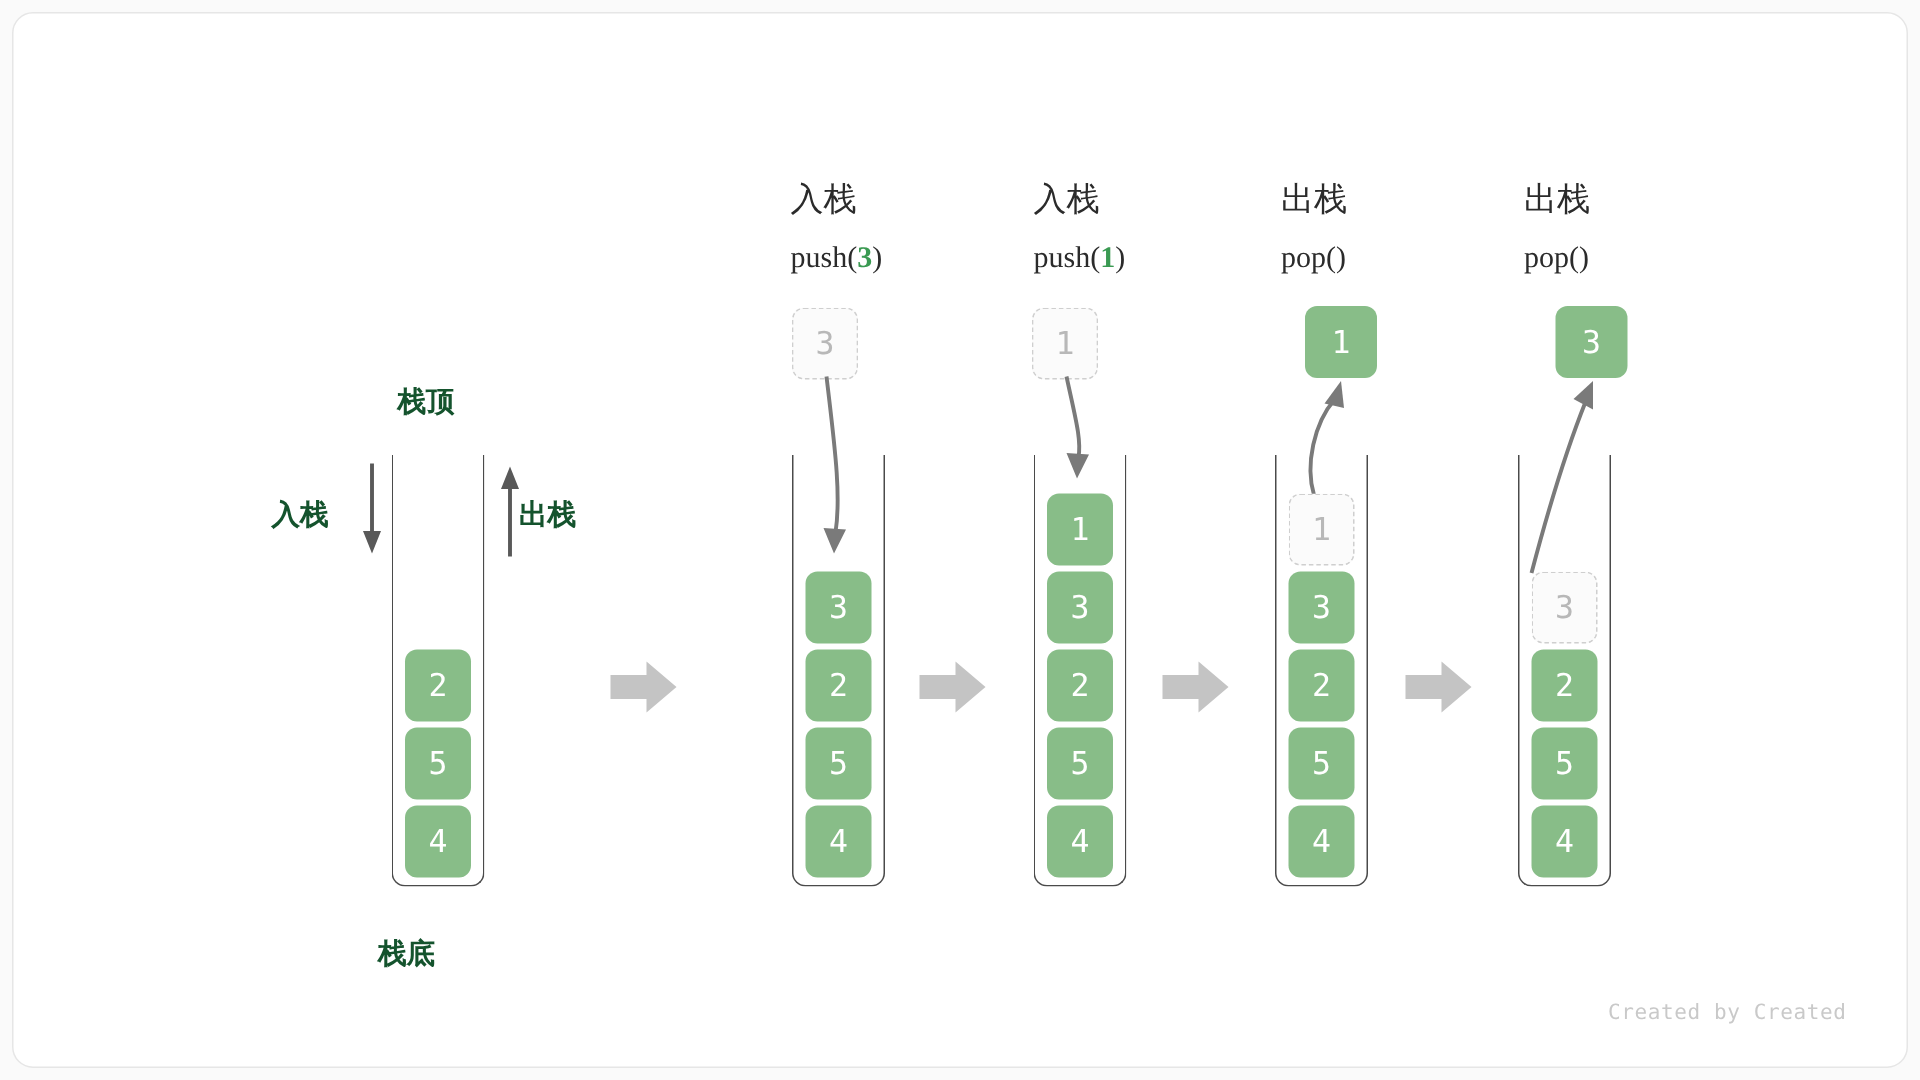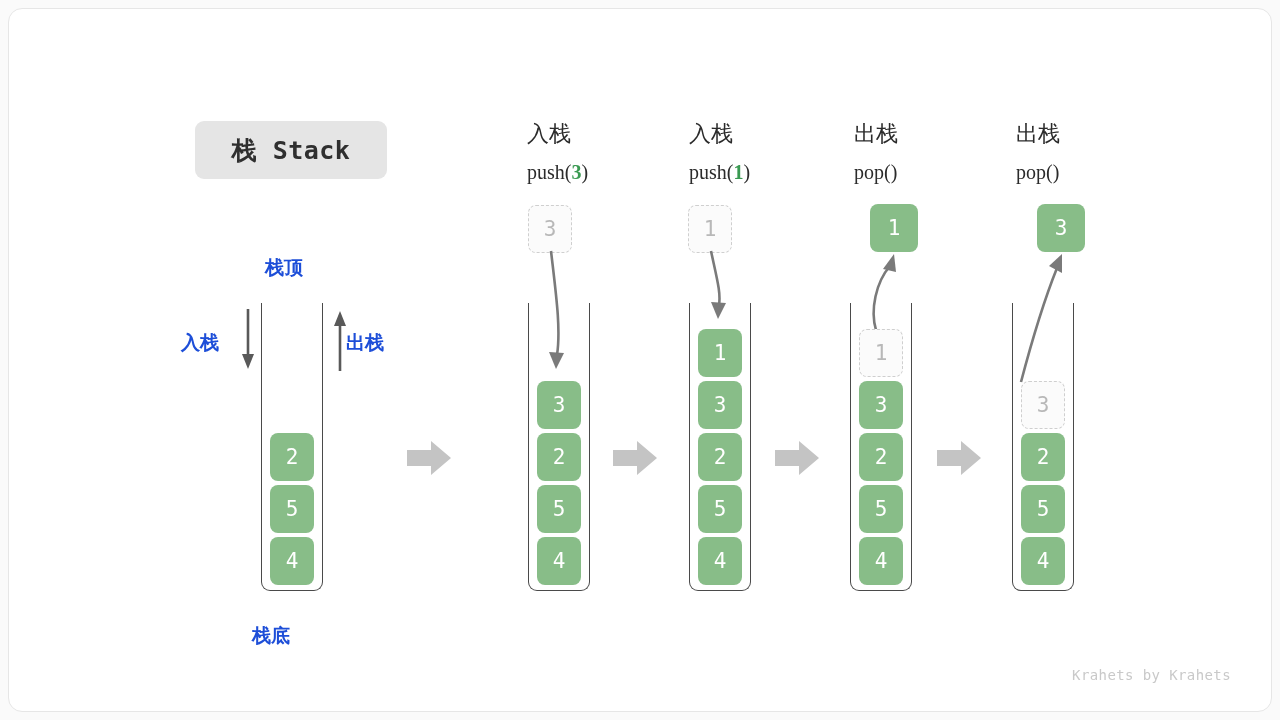--- a/index.html
+++ b/index.html
@@ -25,21 +25,21 @@
     background:#e5e5e5;border-radius:9px;
     display:flex;align-items:center;justify-content:center;
     font-family:"DejaVu Sans Mono","Liberation Mono",monospace;
     font-size:25px;font-weight:bold;color:#2f2f2f;
     letter-spacing:.5px;
   }
 
   
   .cjk-label{
     font-family:Liberation Mono, monospace;
-    font-weight:bold;font-size:19px;color:#1d4ed8;
+    font-weight:bold;font-size:19px;color:#14532d;
     white-space:nowrap;
   }
   .col-head{
     font-family:"DejaVu Sans","Liberation Sans",sans-serif;
     font-size:22px;color:#2b2b2b;white-space:nowrap;line-height:38px;
   }
   .col-head .mono{
     font-family:Liberation Serif, serif;
     font-size:20px;color:#2b2b2b;
   }
@@ -80,23 +80,20 @@
     font-family:"DejaVu Sans Mono","Liberation Mono",monospace;
     font-size:14px;color:#c9c9c9;letter-spacing:.4px;
   }
   svg{overflow:visible;}
 </style>
 </head>
 <body>
 
 <div id="card">
 
-  <div class="abs" id="title-chip">
-    <span>栈 Stack</span>
-  </div>
 
   <div class="abs cjk-label" style="left:256px;top:246px;">栈顶</div>
   <div class="abs cjk-label" style="left:243px;top:614px;">栈底</div>
 
   <div class="abs cjk-label" style="left:172px;top:321px;">入栈</div>
   <div class="abs cjk-label" style="left:337px;top:321px;">出栈</div>
 
   <svg class="abs" style="left:228px;top:300px;" width="22" height="62">
     <line x1="11" y1="0" x2="11" y2="48" stroke="#595959" stroke-width="2.6"></line>
     <polygon points="11,60 5,45 17,45" fill="#595959"></polygon>
@@ -179,15 +176,15 @@
   <svg class="abs" style="left:1000px;top:243px;" width="70" height="132">
     <path d="M 12 130 C 22 92 36 46 48 16" stroke="#7a7a7a" stroke-width="2.6" fill="none"></path>
     <polygon points="53,2 40,14 53,21" fill="#7a7a7a"></polygon>
   </svg>
   <div class="abs stack-box" style="left:1003px;top:294px;"></div>
   <div class="abs cell ghost" style="left:1012px;top:372px;">3</div>
   <div class="abs cell solid" style="left:1012px;top:424px;">2</div>
   <div class="abs cell solid" style="left:1012px;top:476px;">5</div>
   <div class="abs cell solid" style="left:1012px;top:528px;">4</div>
 
-  <div class="abs" id="footer">Krahets by Krahets</div>
+  <div class="abs" id="footer">Created by Created</div>
 
 </div>
 
 </body></html>

